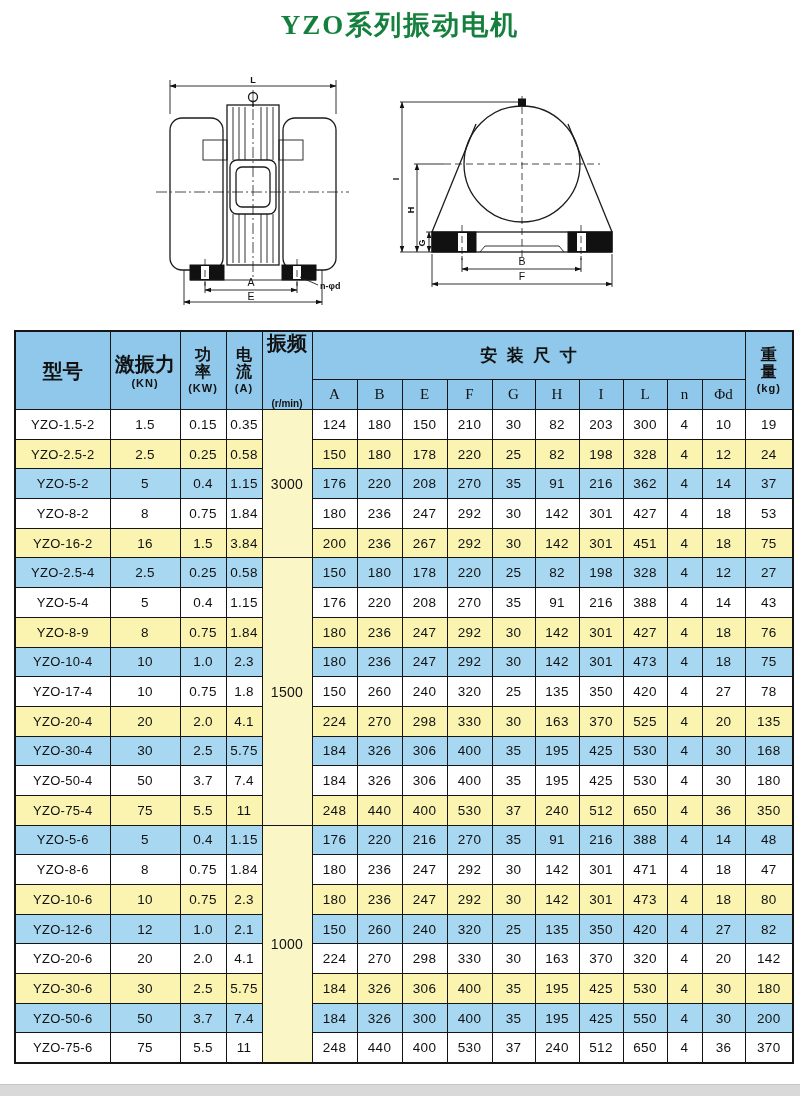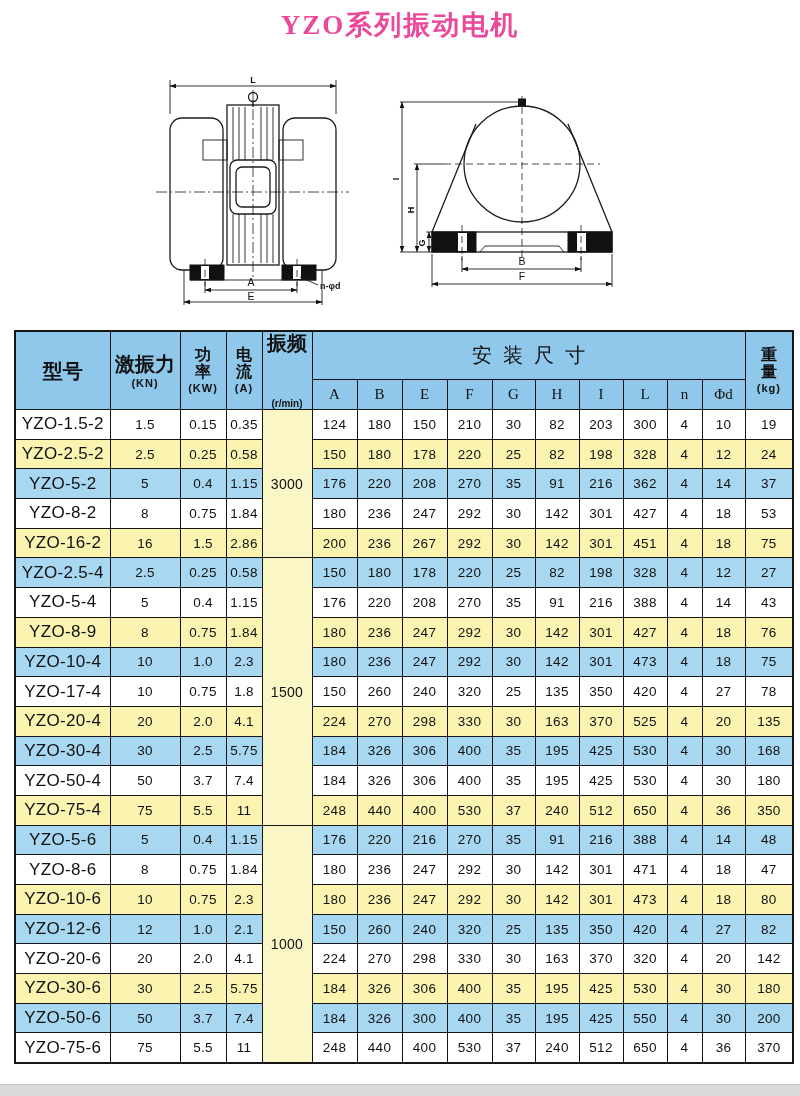--- a/index.html
+++ b/index.html
@@ -5,21 +5,21 @@
   * { margin:0; padding:0; box-sizing:border-box; }
   html,body { background:#ffffff; }
   body { font-family:"Liberation Sans", sans-serif; }
   .page {
     position:relative; width:800px; height:1096px; background:#fff;
     overflow:hidden; margin:0 auto;
   }
   .title {
     position:absolute; top:7px; left:0; width:100%;
     text-align:center; font-family:"Liberation Serif", serif;
-    font-weight:bold; font-size:27px; letter-spacing:2px; color:#ec4899;
+    font-weight:bold; font-size:27px; letter-spacing:2px; color:#15803d;
   }
   
   .drawing { position:absolute; }
   .front-view { left:150px; top:74px; }
   .side-view  { left:392px; top:84px; }
   .ln   { stroke:#1c1c1c; stroke-width:1.3; fill:none; }
   .thin { stroke:#1c1c1c; stroke-width:0.9; fill:none; }
   .cl   { stroke:#1c1c1c; stroke-width:0.8; fill:none; stroke-dasharray:11 3 2 3; }
   .dash { stroke:#1c1c1c; stroke-width:0.8; fill:none; stroke-dasharray:7 4; }
   .blk  { fill:#111; stroke:#111; }
@@ -38,24 +38,24 @@
     color:#111; overflow:hidden;
   }
   thead th { background:var(--header-blue,#8FC8EA); font-weight:bold; }
   thead tr.h1 th { height:44px; }
   thead tr.h2 th { height:27px; }
   .h-flex { display:flex; flex-direction:column; justify-content:center; align-items:center; height:100%; }
   .h-cn   { font-size:20px; font-weight:bold; line-height:1.1; }
   .h-cn.stacked { white-space:pre-line; line-height:1.05; font-size:16px; }
   .h-unit { font-size:11px; font-weight:bold; letter-spacing:1px; margin-top:2px; }
   .h-unit.tiny { font-size:10px; letter-spacing:0;margin-top:44px; }
-  .h-dims { font-size:20px; font-weight:normal; white-space:pre; }
+  .h-dims { font-size:17px; font-weight:bold; white-space:pre; }
   .dim-letter { font-family:"Liberation Serif", serif; font-size:15px; font-weight:normal; }
   tbody td { height:29.7px; font-size:13.5px; letter-spacing:0.3px; background:#fff; }
-  tbody td.model-cell { font-size:17px; }
+  tbody td.model-cell { font-size:13px; }
   tr.tint-white  td { background:#ffffff; }
   tr.tint-yellow td { background:var(--row-yellow,#FAF4B0); }
   tr.tint-blue   td { background:var(--row-blue,#A8D8F1); }
   tbody td.freq-cell { background:var(--freq-yellow,#FBF6C5) !important; font-size:14px; }
   
   .bottom-bar {
     position:absolute; left:0; bottom:0; width:100%; height:12px;
     background:#d9d9d9; border-top:1px solid #c4c4c4;
   }
 </style>
@@ -316,21 +316,21 @@
             <td>301</td>
             <td>427</td>
             <td>4</td>
             <td>18</td>
             <td>53</td>
           </tr>
           <tr class="tint-yellow">
             <td class="model-cell">YZO-16-2</td>
             <td>16</td>
             <td>1.5</td>
-            <td>2.86</td>
+            <td>3.84</td>
             <td>200</td>
             <td>236</td>
             <td>267</td>
             <td>292</td>
             <td>30</td>
             <td>142</td>
             <td>301</td>
             <td>451</td>
             <td>4</td>
             <td>18</td>

